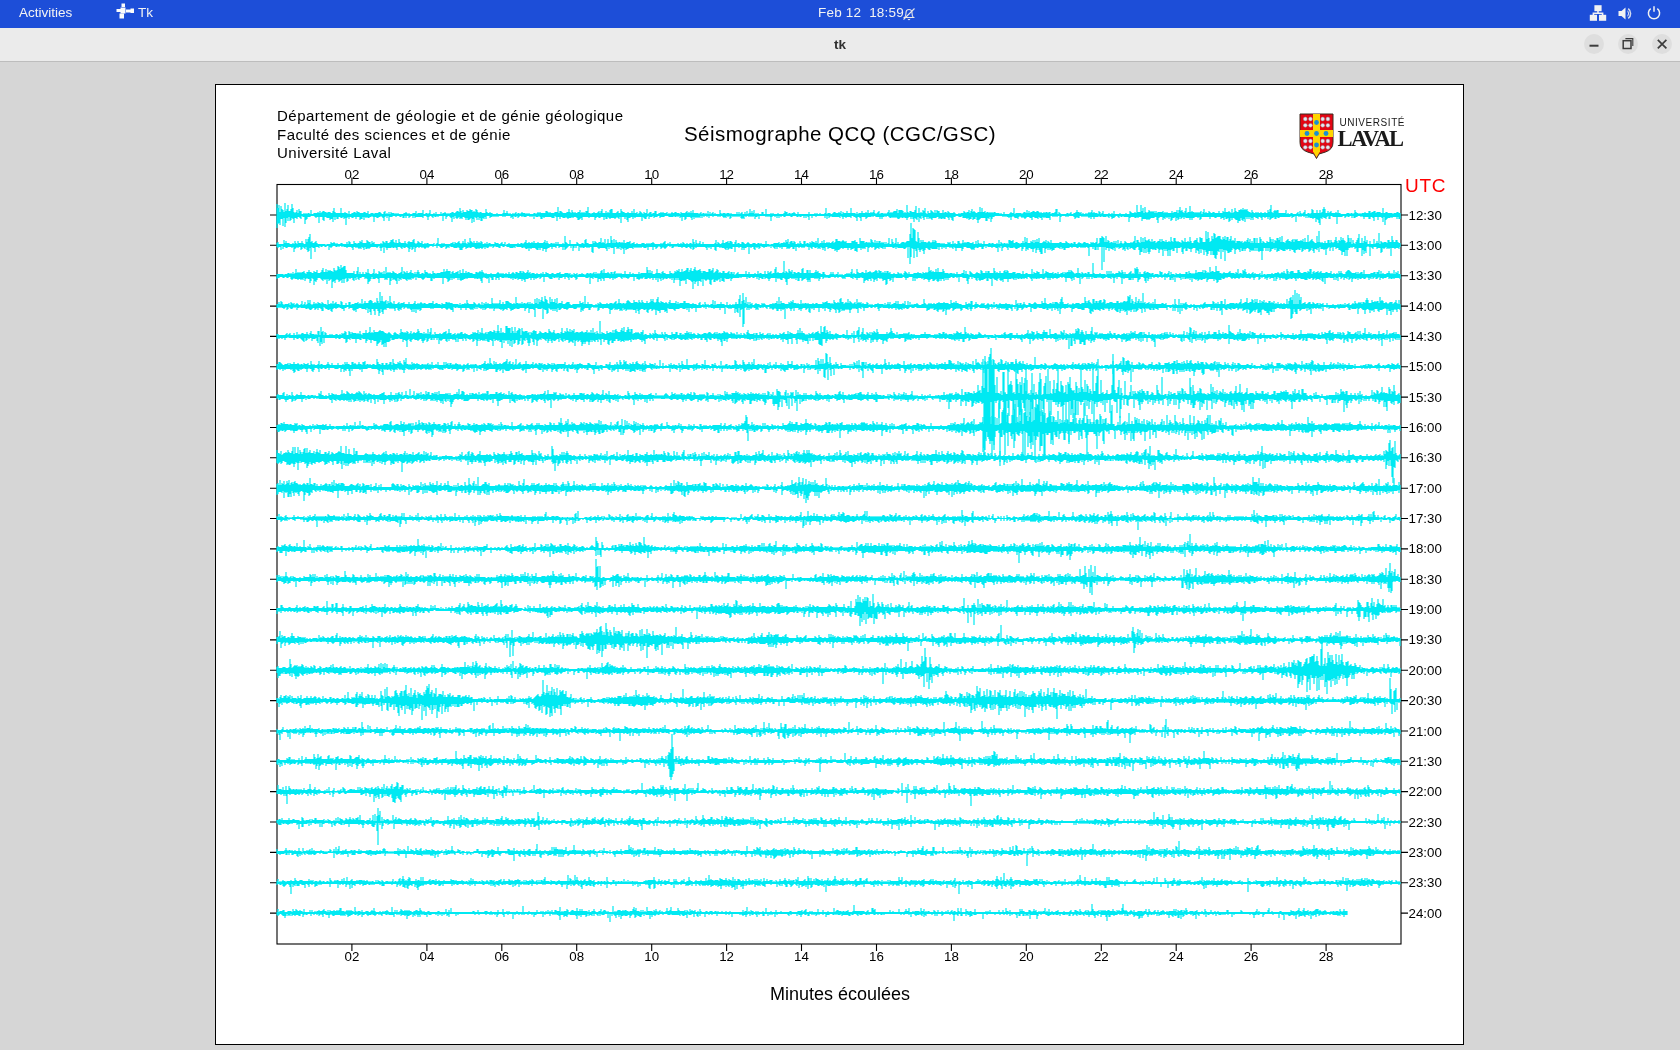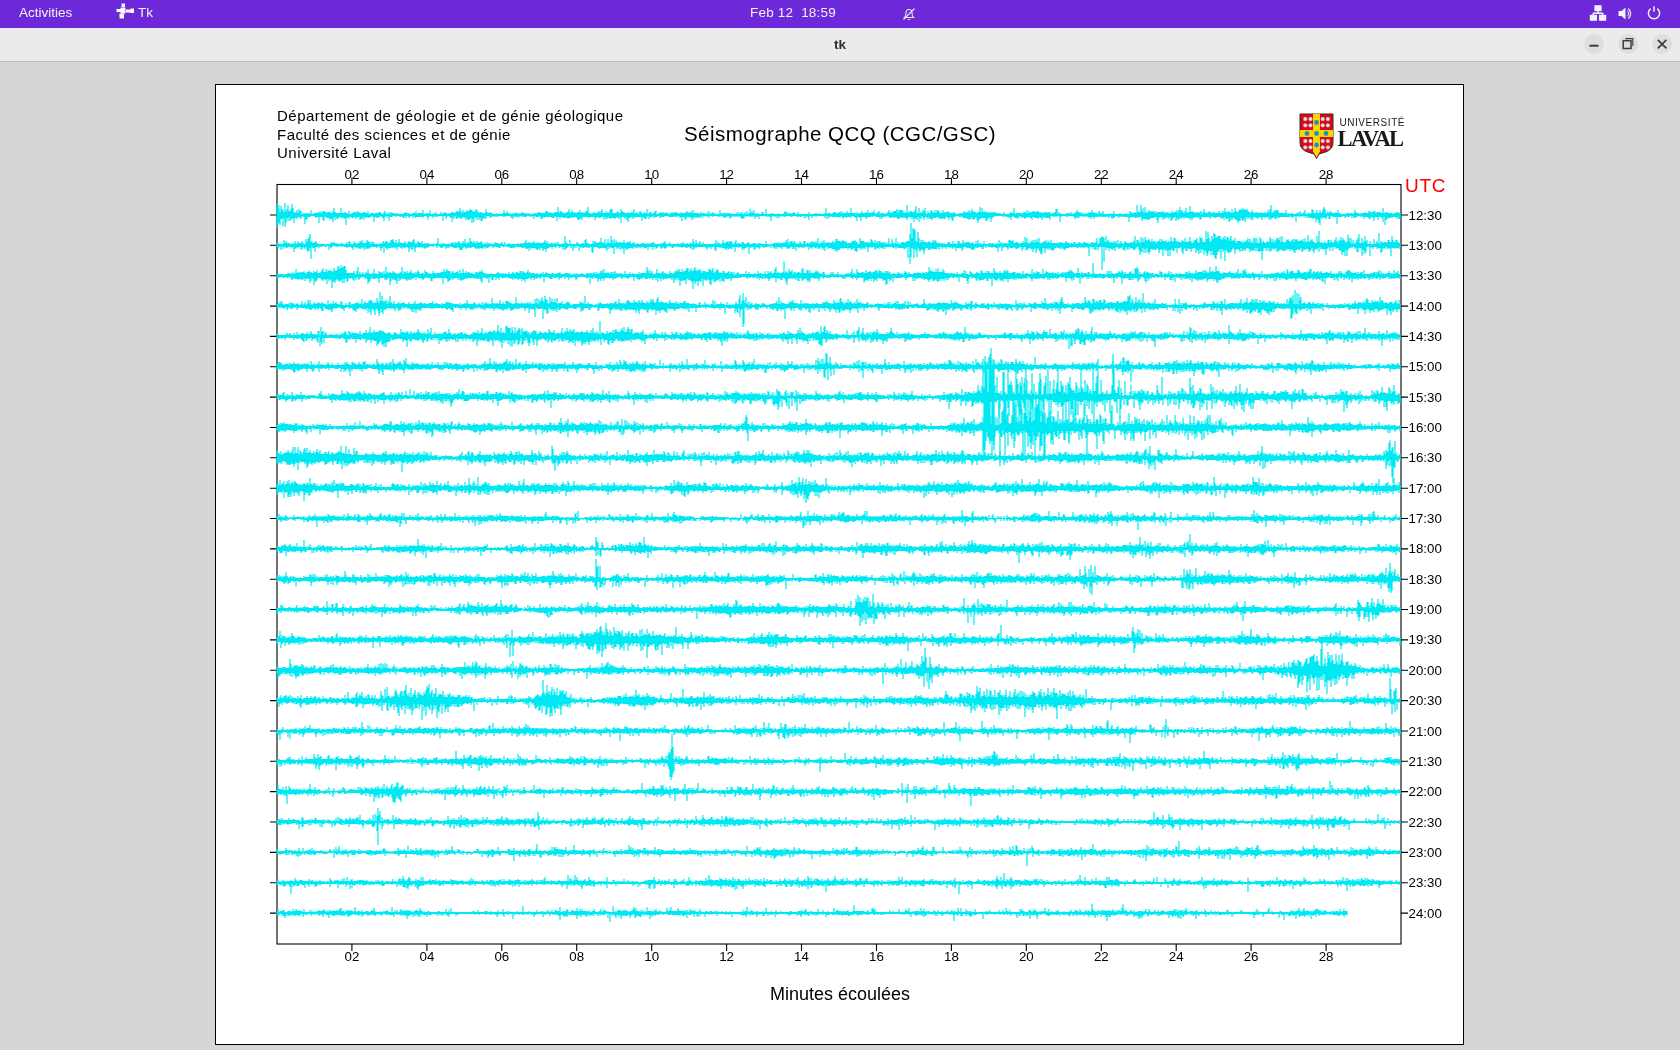--- a/index.html
+++ b/index.html
@@ -1,20 +1,20 @@
 <!DOCTYPE html>
 <html><head><meta charset="utf-8">
 <style>
 *{margin:0;padding:0;box-sizing:border-box}
 html,body{width:1680px;height:1050px;overflow:hidden;font-family:"Liberation Sans",sans-serif}
 body{background:#d6d6d6;position:relative}
-#topbar{position:absolute;left:0;top:0;width:1680px;height:28px;background:#6d28d9;color:#f3f3f3;font-size:13.5px}
+#topbar{position:absolute;left:0;top:0;width:1680px;height:28px;background:#1d4ed8;color:#f3f3f3;font-size:13.5px}
 #topbar .act{position:absolute;left:19px;top:5px}
 #topbar .tkl{position:absolute;left:138px;top:5px}
-#topbar .clock{position:absolute;left:750px;top:5px;letter-spacing:0.2px}
+#topbar .clock{position:absolute;left:818px;top:5px;letter-spacing:0.2px}
 #titlebar{position:absolute;left:0;top:28px;width:1680px;height:34px;background:#ebebeb;border-bottom:1px solid #bdbdbd}
 #titlebar .t{position:absolute;left:0;width:100%;text-align:center;top:9px;font-weight:bold;font-size:13.5px;color:#2f2f2f}
 .wbtn{position:absolute;top:34px;width:20px;height:20px;border-radius:50%;background:#dedede}
 #cv{position:absolute;left:215px;top:84px;width:1249px;height:961px;background:#fff;border:1.6px solid #000}
 </style></head>
 <body>
 <div id="cv"></div>
 <svg width="1680" height="1050" viewBox="0 0 1680 1050" style="position:absolute;left:0;top:0" font-family="Liberation Sans, sans-serif">
 <g font-size="15" letter-spacing="0.48" fill="#000">
 <text x="277" y="121">Département de géologie et de génie géologique</text>

